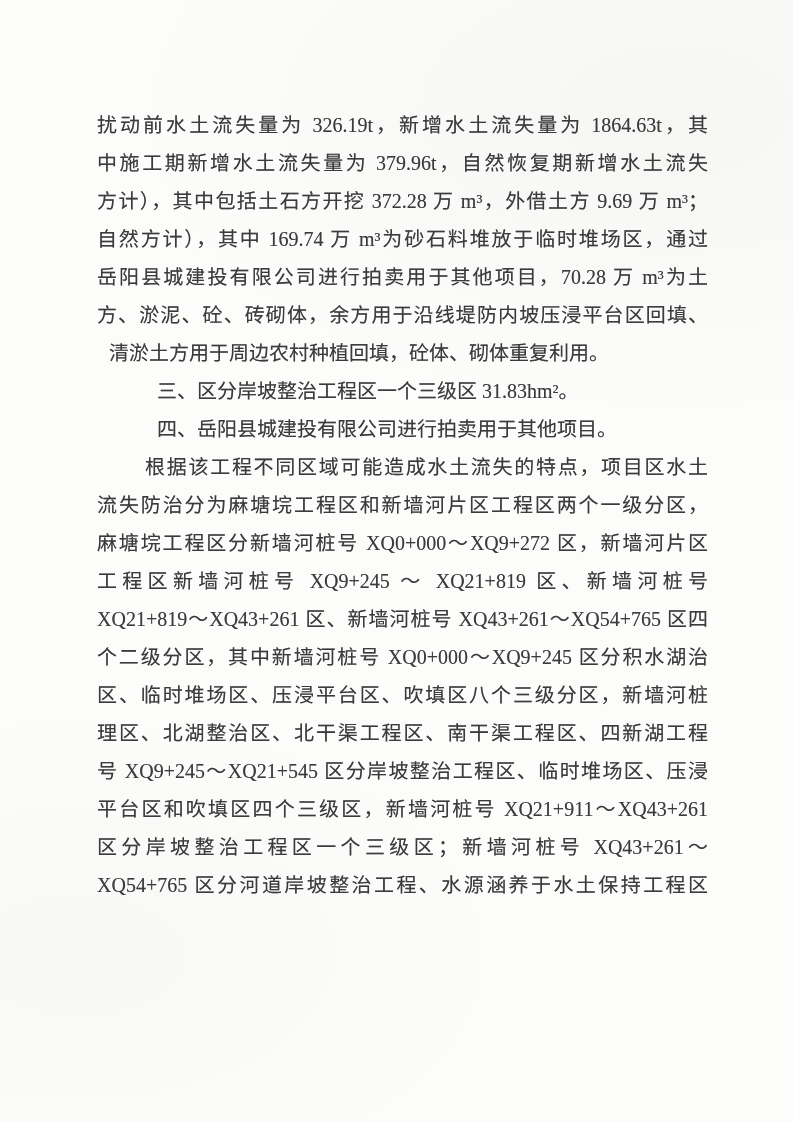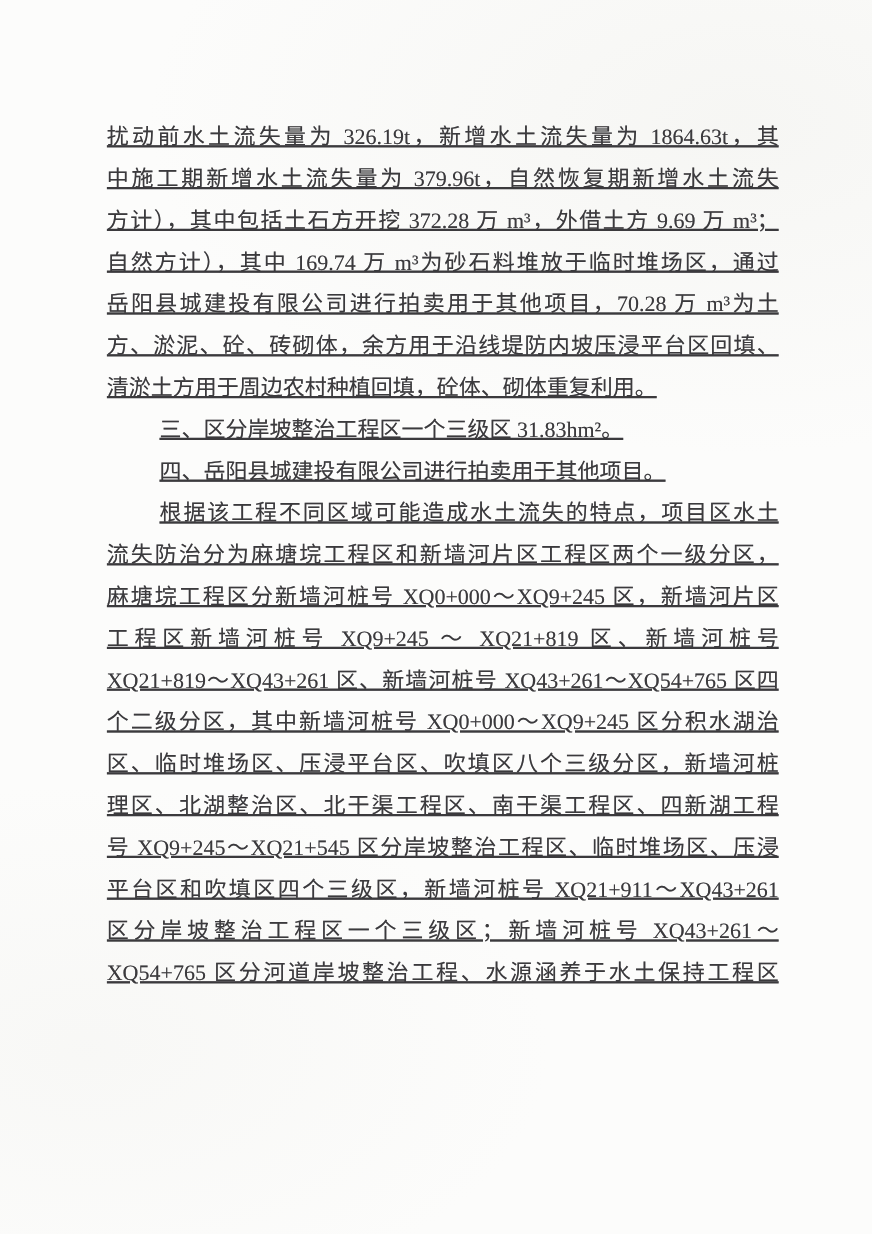--- a/index.html
+++ b/index.html
@@ -29,25 +29,25 @@
     font-size: 20px;
     line-height: 38px;
     height: 38px;
     overflow: hidden;
     color: #3b3a3d;
     text-align: justify;
     text-align-last: justify;
     text-justify: inter-character;
     text-shadow: 0 0 0.6px rgba(59, 58, 61, 0.45);
     font-weight: 400;
-    text-decoration: underline;
   }
   .line.end {
     text-align: right;
     text-align-last: left;
+    margin-left: 12px;
   }
   .line.indent {
     padding-left: 48px;
   }
 </style>
 </head>
 <body>
 
 <div class="page">
   <div class="text-block">
@@ -55,21 +55,21 @@
     <div class="line">中施工期新增水土流失量为 379.96t，自然恢复期新增水土流失</div>
     <div class="line">方计），其中包括土石方开挖 372.28 万 m³，外借土方 9.69 万 m³；</div>
     <div class="line">自然方计），其中 169.74 万 m³为砂石料堆放于临时堆场区，通过</div>
     <div class="line">岳阳县城建投有限公司进行拍卖用于其他项目，70.28 万 m³为土</div>
     <div class="line">方、淤泥、砼、砖砌体，余方用于沿线堤防内坡压浸平台区回填、</div>
     <div class="line end">清淤土方用于周边农村种植回填，砼体、砌体重复利用。</div>
     <div class="line end indent">三、区分岸坡整治工程区一个三级区 31.83hm²。</div>
     <div class="line end indent">四、岳阳县城建投有限公司进行拍卖用于其他项目。</div>
     <div class="line indent">根据该工程不同区域可能造成水土流失的特点，项目区水土</div>
     <div class="line">流失防治分为麻塘垸工程区和新墙河片区工程区两个一级分区，</div>
-    <div class="line">麻塘垸工程区分新墙河桩号 XQ0+000～XQ9+245 区，新墙河片区</div>
+    <div class="line">麻塘垸工程区分新墙河桩号 XQ0+000～XQ9+272 区，新墙河片区</div>
     <div class="line">工程区新墙河桩号 XQ9+245 ～ XQ21+819 区、新墙河桩号</div>
     <div class="line">XQ21+819～XQ43+261 区、新墙河桩号 XQ43+261～XQ54+765 区四</div>
     <div class="line">个二级分区，其中新墙河桩号 XQ0+000～XQ9+245 区分积水湖治</div>
     <div class="line">区、临时堆场区、压浸平台区、吹填区八个三级分区，新墙河桩</div>
     <div class="line">理区、北湖整治区、北干渠工程区、南干渠工程区、四新湖工程</div>
     <div class="line">号 XQ9+245～XQ21+545 区分岸坡整治工程区、临时堆场区、压浸</div>
     <div class="line">平台区和吹填区四个三级区，新墙河桩号 XQ21+911～XQ43+261</div>
     <div class="line">区分岸坡整治工程区一个三级区；新墙河桩号 XQ43+261～</div>
     <div class="line">XQ54+765 区分河道岸坡整治工程、水源涵养于水土保持工程区</div>
   </div>

